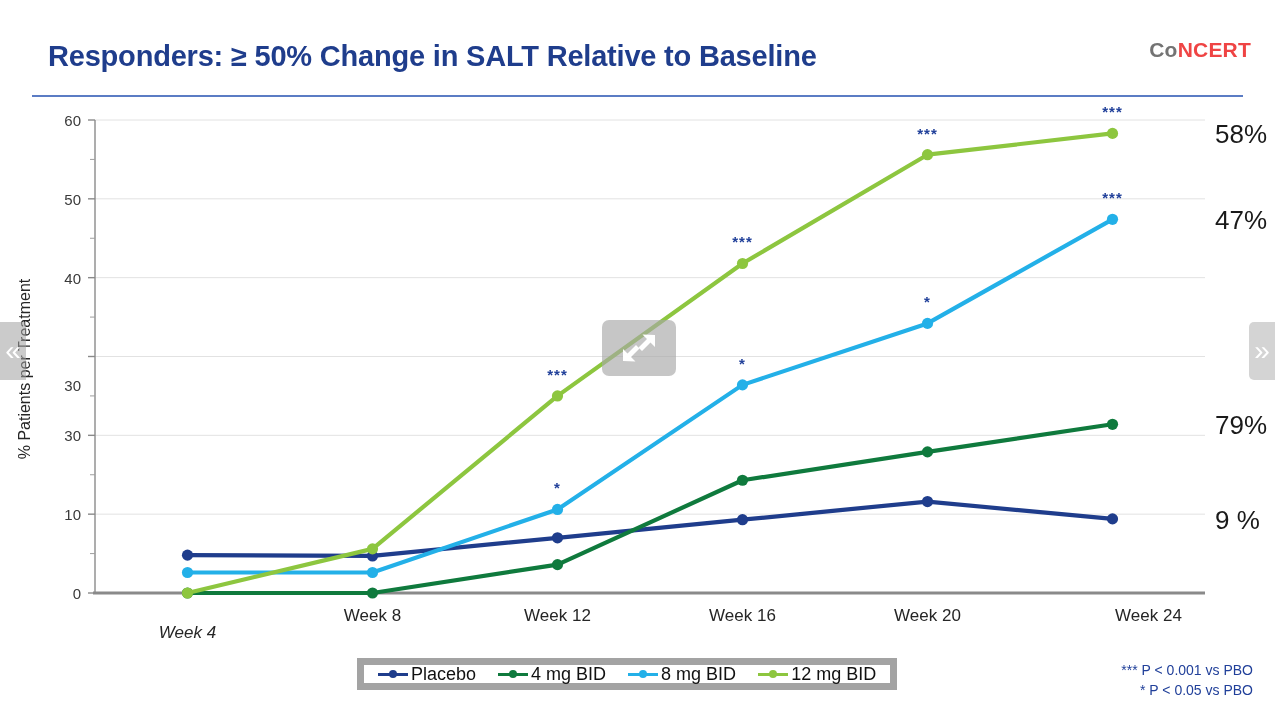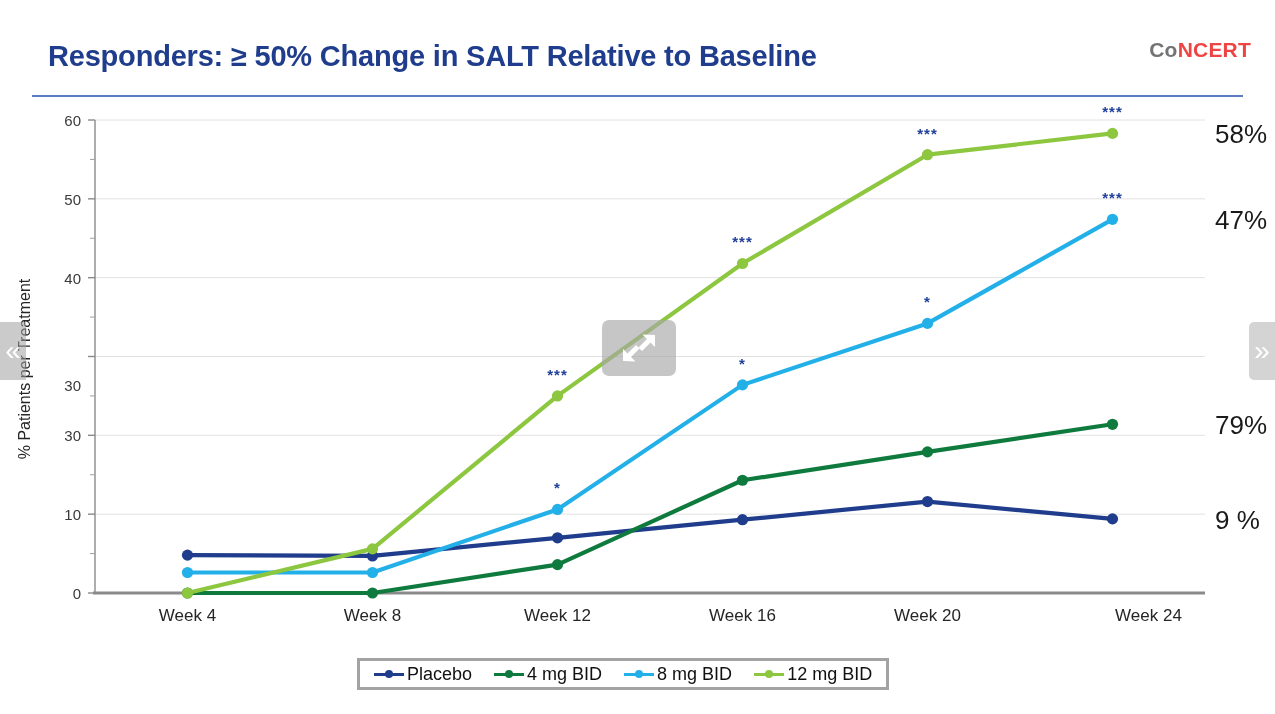--- a/index.html
+++ b/index.html
@@ -99,21 +99,21 @@
     color: #1a1a1a;
     white-space: nowrap;
   }
 
   
   #legend {
     position: absolute;
     left: 357px;
     top: 658px;
     height: 32px;
-    border: 3px solid #a3a3a3;
+    border: 7px solid #a3a3a3;
     background: #ffffff;
     display: flex;
     align-items: center;
     padding: 0 14px;
     gap: 22px;
   }
   .legend-item { display: flex; align-items: center; gap: 3px; }
   .legend-swatch { position: relative; width: 30px; height: 12px; }
   .legend-swatch .bar {
     position: absolute; left: 0; top: 4.5px; width: 30px; height: 3.5px;
@@ -230,21 +230,21 @@
         <circle cx="1112.5" cy="28.4016666666667" r="5.6" fill="#8DC63F"></circle>
       </svg>
     <div id="overlay-labels">
         <div class="y-tick-label" style="left: 47px; top: 488px;">0</div>
         <div class="y-tick-label" style="left: 47px; top: 409.167px;">10</div>
         <div class="y-tick-label" style="left: 47px; top: 330.333px;">30</div>
         <div class="y-tick-label" style="left: 47px; top: 251.5px; margin-top: 28px;">30</div>
         <div class="y-tick-label" style="left: 47px; top: 172.667px;">40</div>
         <div class="y-tick-label" style="left: 47px; top: 93.8333px;">50</div>
         <div class="y-tick-label" style="left: 47px; top: 15px;">60</div>
-        <div class="x-tick-label" style="left: 187.5px; top: 501px;">Week 4</div>
+        <div class="x-tick-label" style="left: 187.5px; top: 518px; font-style: italic;">Week 4</div>
         <div class="x-tick-label" style="left: 372.5px; top: 501px;">Week 8</div>
         <div class="x-tick-label" style="left: 557.5px; top: 501px;">Week 12</div>
         <div class="x-tick-label" style="left: 742.5px; top: 501px;">Week 16</div>
         <div class="x-tick-label" style="left: 927.5px; top: 501px;">Week 20</div>
         <div class="x-tick-label" style="left: 1112.5px; top: 501px; margin-left: 36px;">Week 24</div>
         <div class="sig-mark" style="left: 557.5px; top: 374.437px;">*</div>
         <div class="sig-mark" style="left: 742.5px; top: 249.88px;">*</div>
         <div class="sig-mark" style="left: 927.5px; top: 188.39px;">*</div>
         <div class="sig-mark" style="left: 1112.5px; top: 84.33px;">***</div>
         <div class="sig-mark" style="left: 557.5px; top: 260.917px;">***</div>
@@ -282,20 +282,24 @@
       </div>
       <div class="legend-item">
         <span class="legend-swatch">
           <span class="bar" style="background: rgb(141, 198, 63);"></span>
           <span class="dot" style="background: rgb(141, 198, 63);"></span>
         </span>
         <span class="legend-label">12 mg BID</span>
       </div>
     </div>
 
+  <div id="footnotes">
+    <div>*** P &lt; 0.001 vs PBO</div>
+    <div>* P &lt; 0.05 vs PBO</div>
+  </div>
 
   <div id="nav-prev">«</div>
   <div id="nav-next">»</div>
   <div id="expand-btn">
     <svg width="36" height="32" viewBox="0 0 36 32">
       <path d="M34 3 L34 15 L29.5 10.5 L21 19 L17.5 15.5 L26 7 L21.5 2.5 Z" fill="#ffffff"></path>
       <path d="M2 29 L2 17 L6.5 21.5 L15 13 L18.5 16.5 L10 25 L14.5 29.5 Z" fill="#ffffff"></path>
     </svg>
   </div>
 

